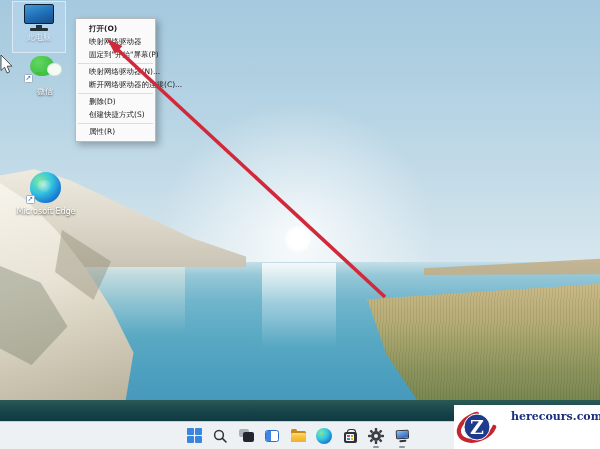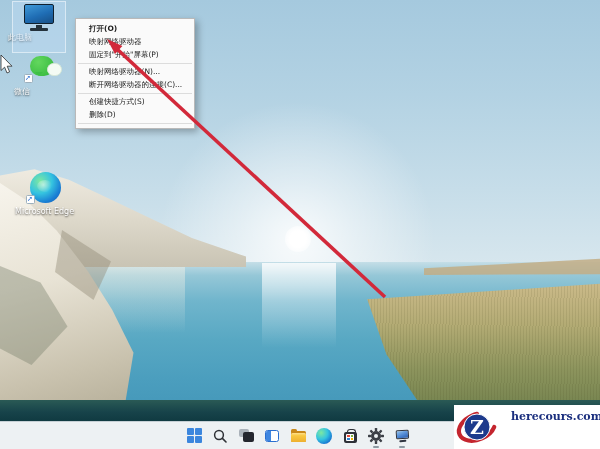--- a/index.html
+++ b/index.html
@@ -34,21 +34,21 @@
     background:#8b8570; opacity:.4; clip-path:polygon(10% 0,80% 45%,55% 100%,0 60%); }
   .grass-right { position:absolute; left:360px; top:280px; width:240px; height:128px;
     background:linear-gradient(180deg,#cdbb8b 0%,#b3ab74 35%,#8c945d 70%,#75834f 100%);
     clip-path:polygon(3% 15%,100% 3%,100% 100%,26% 100%,11% 58%); }
   .grass-texture { position:absolute; inset:0;
     background:repeating-linear-gradient(92deg,rgba(60,60,20,.10) 0 1px,rgba(255,255,255,0) 1px 3px); }
   .bottom-strip { position:absolute; left:0; top:400px; width:600px; height:22px;
     background:linear-gradient(180deg,#2a5a55 0%,#17434a 55%,#0f3940 100%); }
 
   
-  .icon-cell { position:absolute; width:62px; }
+  .icon-cell { position:absolute; width:62px; text-align:center; }
   .icon-cell .label { margin-top:2px; font-size:8px; line-height:9px; color:#fff;
     text-shadow:0 1px 2px rgba(0,0,0,.75); }
   #cell-thispc { left:8px; top:3px; }
   #cell-thispc .sel { position:absolute; left:4px; top:-2px; width:54px; height:52px;
     background:rgba(190,220,245,.45); border:1px solid rgba(255,255,255,.5); }
   .pc-glyph { position:relative; width:34px; height:28px; margin:0 auto; }
   .pc-screen { position:absolute; left:2px; top:1px; width:30px; height:20px; border-radius:2px;
     background:linear-gradient(160deg,#3f9ad8 0%,#1f6db4 55%,#174f86 100%); border:1.5px solid #10202e; }
   .pc-stand { position:absolute; left:14px; top:22px; width:6px; height:4px; background:#24323c; }
   .pc-base { position:absolute; left:8px; top:25px; width:18px; height:2.5px; background:#24323c; border-radius:1px; }
@@ -67,21 +67,21 @@
   .edge-circle { position:absolute; left:1px; top:1px; width:31px; height:31px; border-radius:50%;
     background:radial-gradient(circle at 32% 30%,#7de8a2 0%,#35c4e0 40%,#1a7fd4 70%,#0c55b0 100%); }
   .edge-circle:after { content:""; position:absolute; left:7px; top:8px; width:16px; height:12px;
     border-radius:50% 50% 0 50%; background:radial-gradient(circle at 40% 40%,rgba(255,255,255,.55),rgba(255,255,255,0) 70%); }
   #edge-badge { left:-3px; top:24px; }
 
   
   #cursor { position:absolute; left:0px; top:55px; width:14px; height:20px; }
 
   
-  #context-menu { position:absolute; left:75px; top:18px; width:120px;
+  #context-menu { position:absolute; left:75px; top:18px; width:81px;
     background:#fafafa; border:1px solid #b9b9b9; box-shadow:3px 3px 7px rgba(0,0,0,.28);
     padding:3px 0; z-index:20; }
   .menu-item { height:13px; line-height:13px; padding-left:13px; font-size:7.5px; color:#1b1b1b;
     white-space:nowrap; cursor:default; }
   .menu-item.bold { font-weight:bold; }
   .menu-sep { height:1px; background:#dcdcdc; margin:1.5px 2px; }
 
   
   #arrow-svg { position:absolute; left:0; top:0; width:600px; height:449px; z-index:30; pointer-events:none; }
 
@@ -175,23 +175,24 @@
   </div>
 
   <div id="context-menu">
       <div class="menu-item bold">打开(O)</div>
       <div class="menu-item">映射网络驱动器</div>
       <div class="menu-item">固定到"开始"屏幕(P)</div>
       <div class="menu-sep"></div>
       <div class="menu-item">映射网络驱动器(N)...</div>
       <div class="menu-item">断开网络驱动器的连接(C)...</div>
       <div class="menu-sep"></div>
+      <div class="menu-item">删除(D)</div>
       <div class="menu-item">创建快捷方式(S)</div>
-      <div class="menu-item">删除(D)</div>
       <div class="menu-sep"></div>
+      <div class="menu-item">属性(R)</div>
     </div>
 
   <svg id="arrow-svg" viewBox="0 0 600 449">
     <line x1="385" y1="297" x2="117" y2="49" stroke="#d2293a" stroke-width="3.6"></line>
     <polygon points="107,39 122.4,45.9 115,53.9" fill="#d2293a"></polygon>
   </svg>
 
   <svg id="cursor" viewBox="0 0 14 20">
     <polygon points="1,0 1,15.5 4.6,12.2 7,18 9.6,16.8 7.2,11.2 12,11.2" fill="#ffffff" stroke="#2b2b2b" stroke-width="0.8"></polygon>
   </svg>

